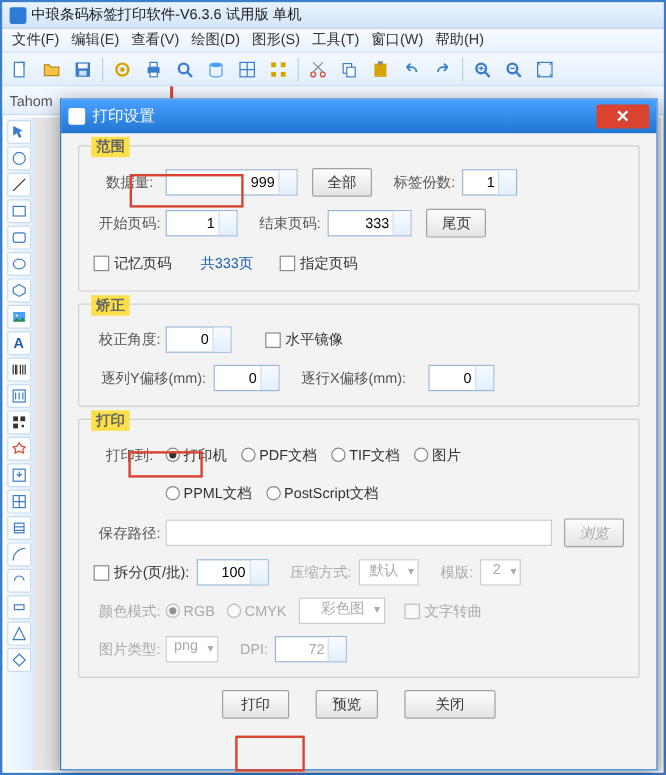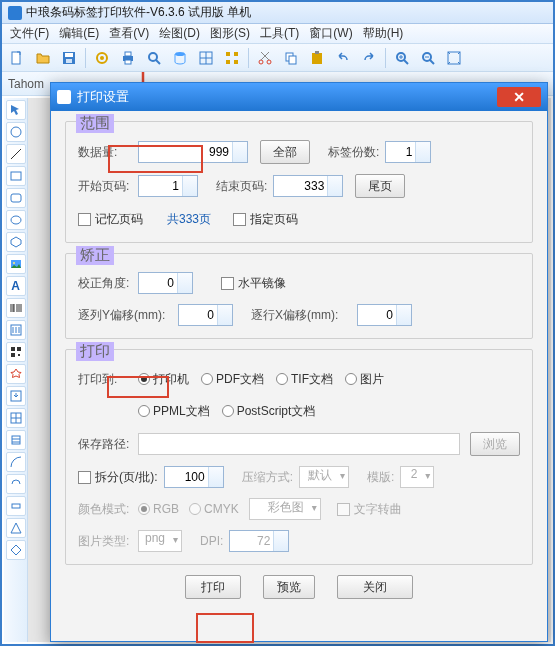--- a/index.html
+++ b/index.html
@@ -25,30 +25,30 @@
   
   
   .dialog { position:absolute; left:50px; top:82px; width:498px; height:560px; background:#f3f3f3; border:1px solid #2c7cd4; box-shadow:0 4px 16px rgba(0,0,0,.4); }
   .dlg-titlebar { height:28px; background:linear-gradient(#4aa0ff,#2176d2); display:flex; align-items:center; padding:0 6px; color:#fff; font-size:13px; }
   .dlg-titlebar .dlg-icon { width:14px; height:14px; background:#fff; margin-right:6px; border-radius:2px; }
   .dlg-titlebar .spacer { flex:1; }
   .dlg-close { width:44px; height:20px; background:#d9432f; color:#fff; display:flex; align-items:center; justify-content:center; border-radius:2px; font-size:14px; font-weight:bold; }
   .dlg-body { padding:10px 14px; font-size:12px; color:#333; }
   
   .groupbox { border:1px solid #cfcfcf; border-radius:2px; padding:18px 12px 12px; margin-bottom:10px; position:relative; }
-  .groupbox > legend { position:absolute; top:-8px; left:10px; background:#c4b5fd; padding:0 4px; font-size:15px; color:#666; }
+  .groupbox > legend { position:absolute; top:-8px; left:10px; background:#fde047; padding:0 4px; font-size:12px; color:#666;font-weight:bold; }
   .row { display:flex; align-items:center; margin-bottom:10px; min-height:22px; }
   .row:last-child { margin-bottom:0; }
-  .lbl { color:#555; min-width:60px; }
+  .lbl { color:#555; min-width:60px;text-align:center; }
   .lbl-inline { color:#555; margin:0 6px 0 18px; }
   .num-input { height:22px; border:1px solid #9ab6d6; background:#fff; text-align:right; padding:0 18px 0 4px; font-size:12px; position:relative; }
   .spin-wrap { position:relative; display:inline-block; }
   .spin-wrap::after { content:""; position:absolute; right:1px; top:1px; bottom:1px; width:14px; background:linear-gradient(#f8fbff,#e2effc); border-left:1px solid #c8dcf0; pointer-events:none; }
   .btn { height:24px; padding:0 12px; background:linear-gradient(#fdfdfd,#e4e4e4); border:1px solid #a0a0a0; border-radius:2px; font-size:12px; color:#333; }
-  .btn:disabled { color:#aaa; }
+  .btn:disabled { color:#aaa;font-style:italic; }
   .chk { width:13px; height:13px; border:1px solid #888; background:#fff; margin-right:4px; display:inline-block; vertical-align:middle; }
   .radio { width:12px; height:12px; border:1px solid #888; border-radius:50%; background:#fff; margin-right:3px; display:inline-flex; align-items:center; justify-content:center; vertical-align:middle; }
   .radio.checked::after { content:""; width:6px; height:6px; background:#333; border-radius:50%; }
   .link-blue { color:#1a5fb4; }
   .disabled-txt { color:#aaa; }
   .txt-input { height:22px; border:1px solid #ccc; background:#fff; color:#aaa; padding:0 4px; font-size:12px; }
   .sel { height:22px; border:1px solid #ccc; background:#fff; color:#aaa; padding:0 16px 0 4px; font-size:12px; position:relative; display:inline-block;text-align:right; }
   .sel::after { content:"▾"; position:absolute; right:3px; top:3px; font-size:10px; color:#aaa; }
   
   

